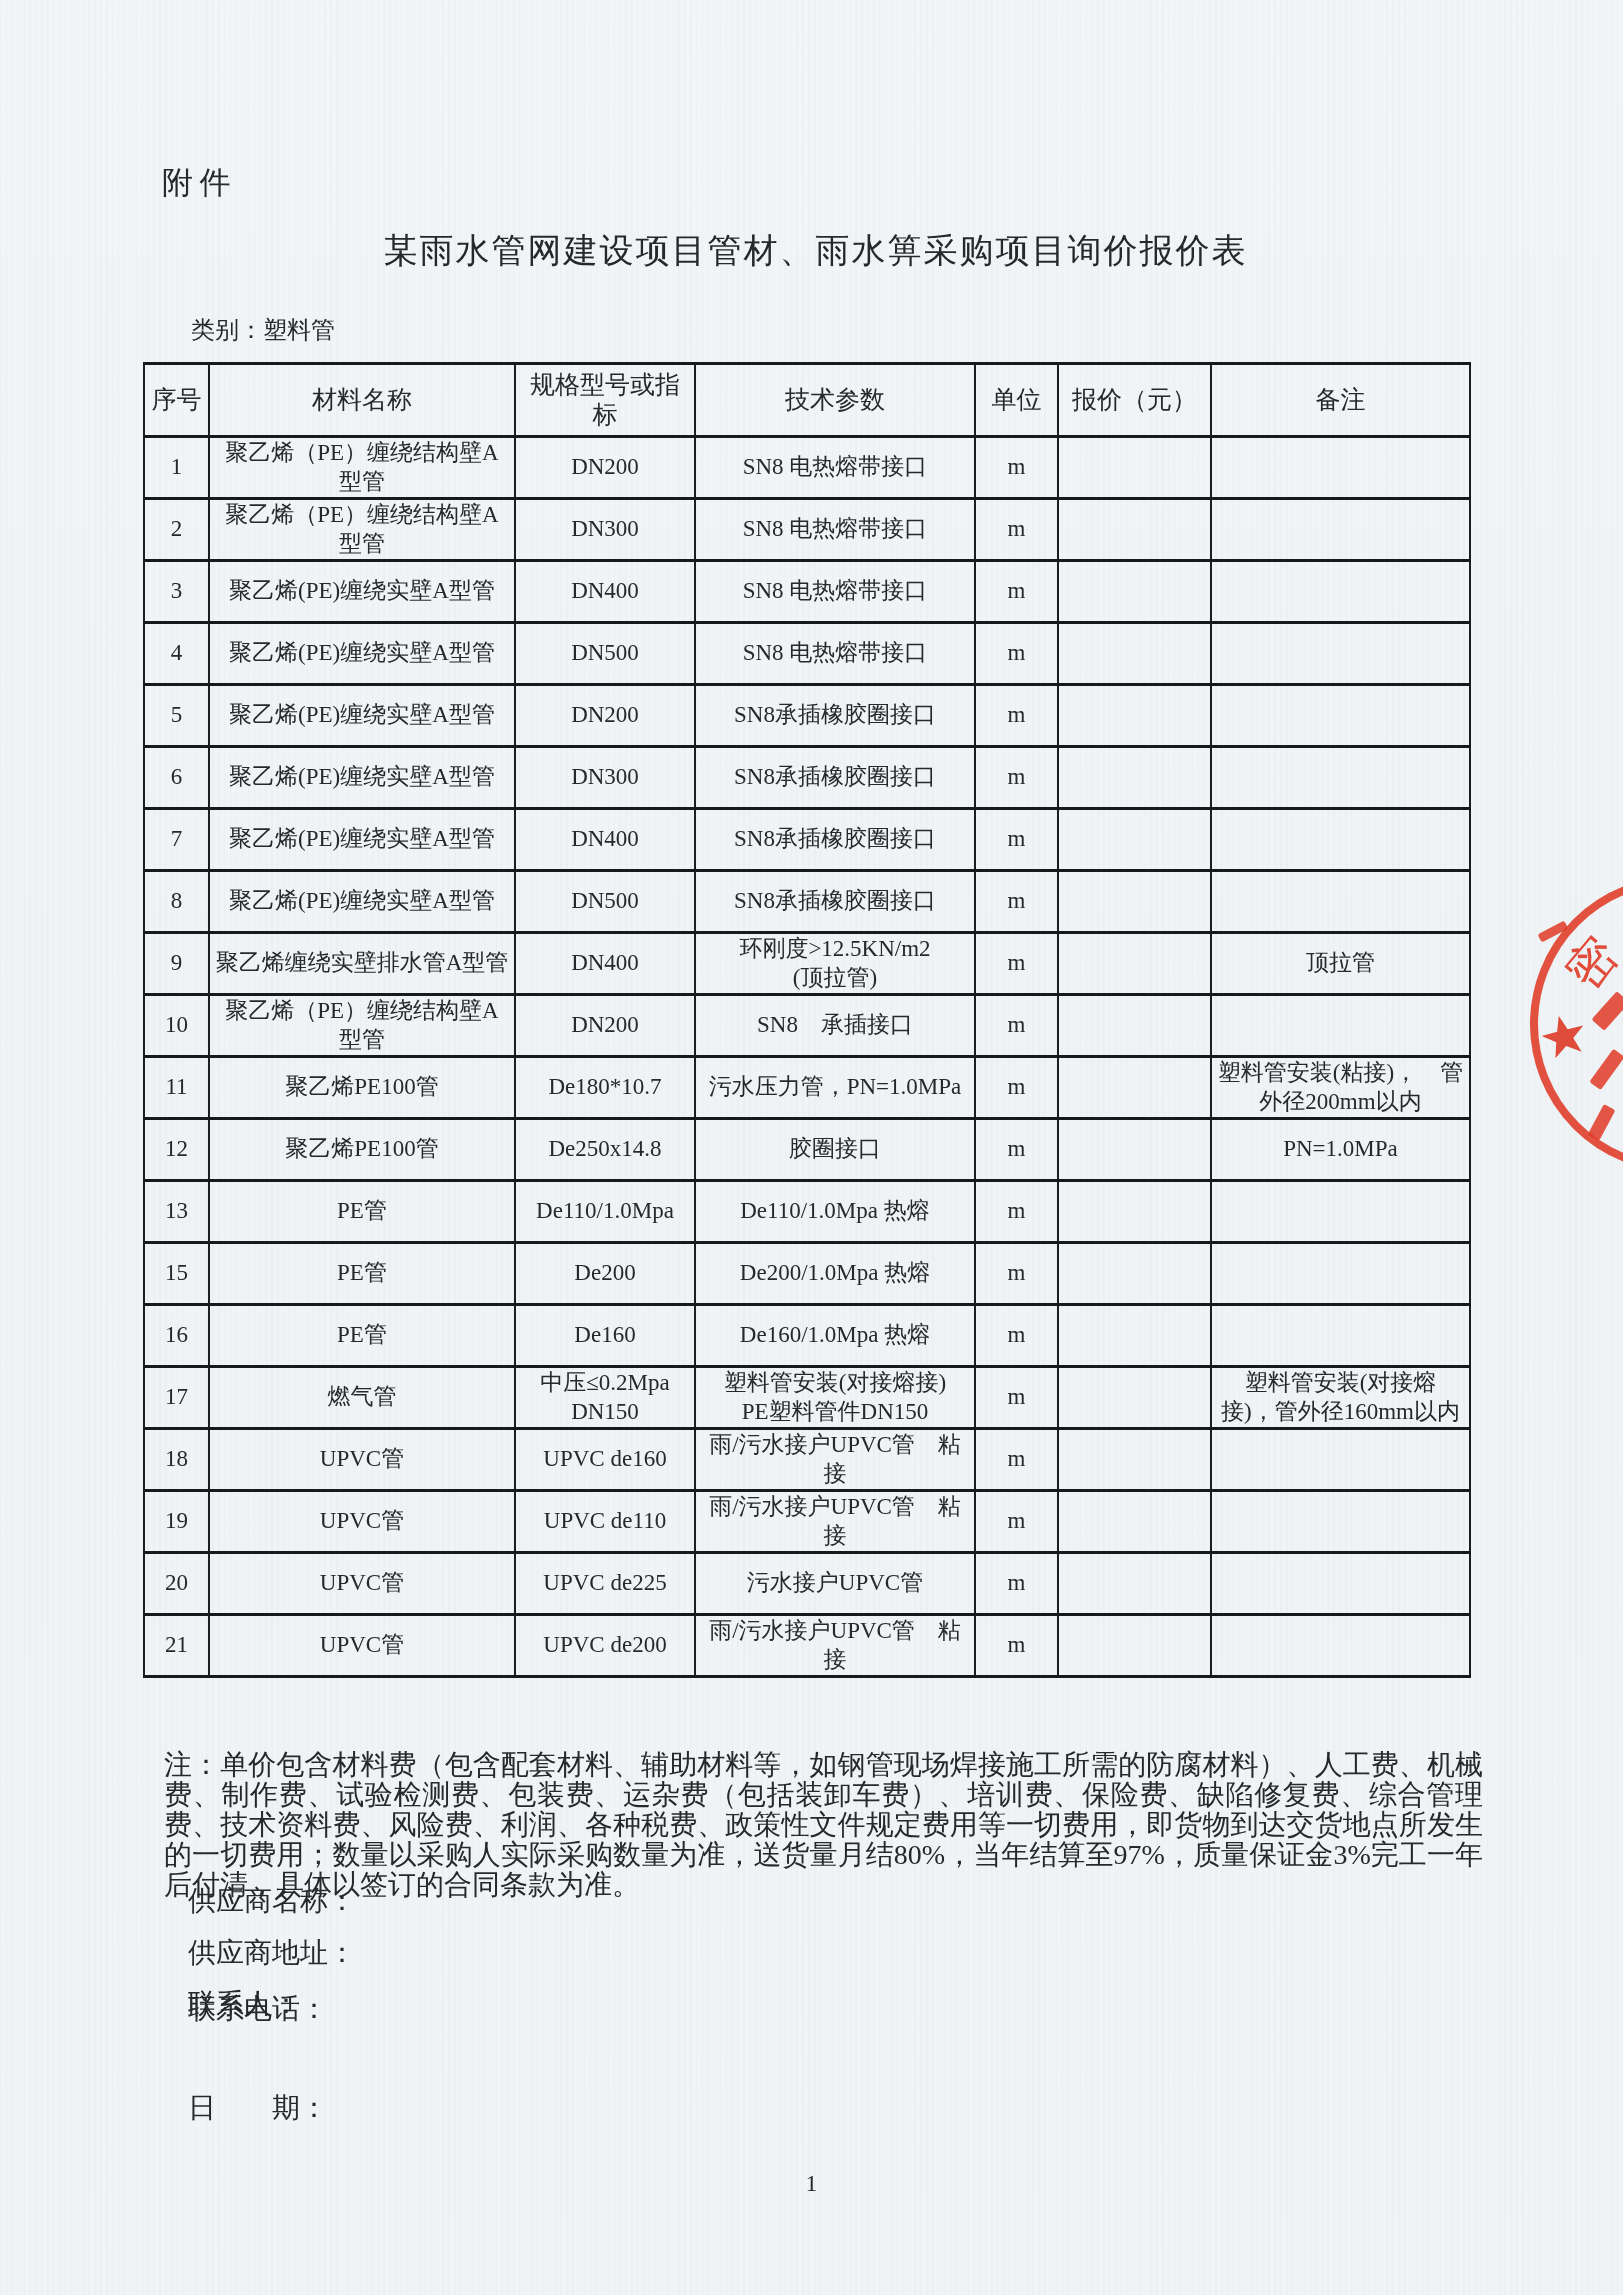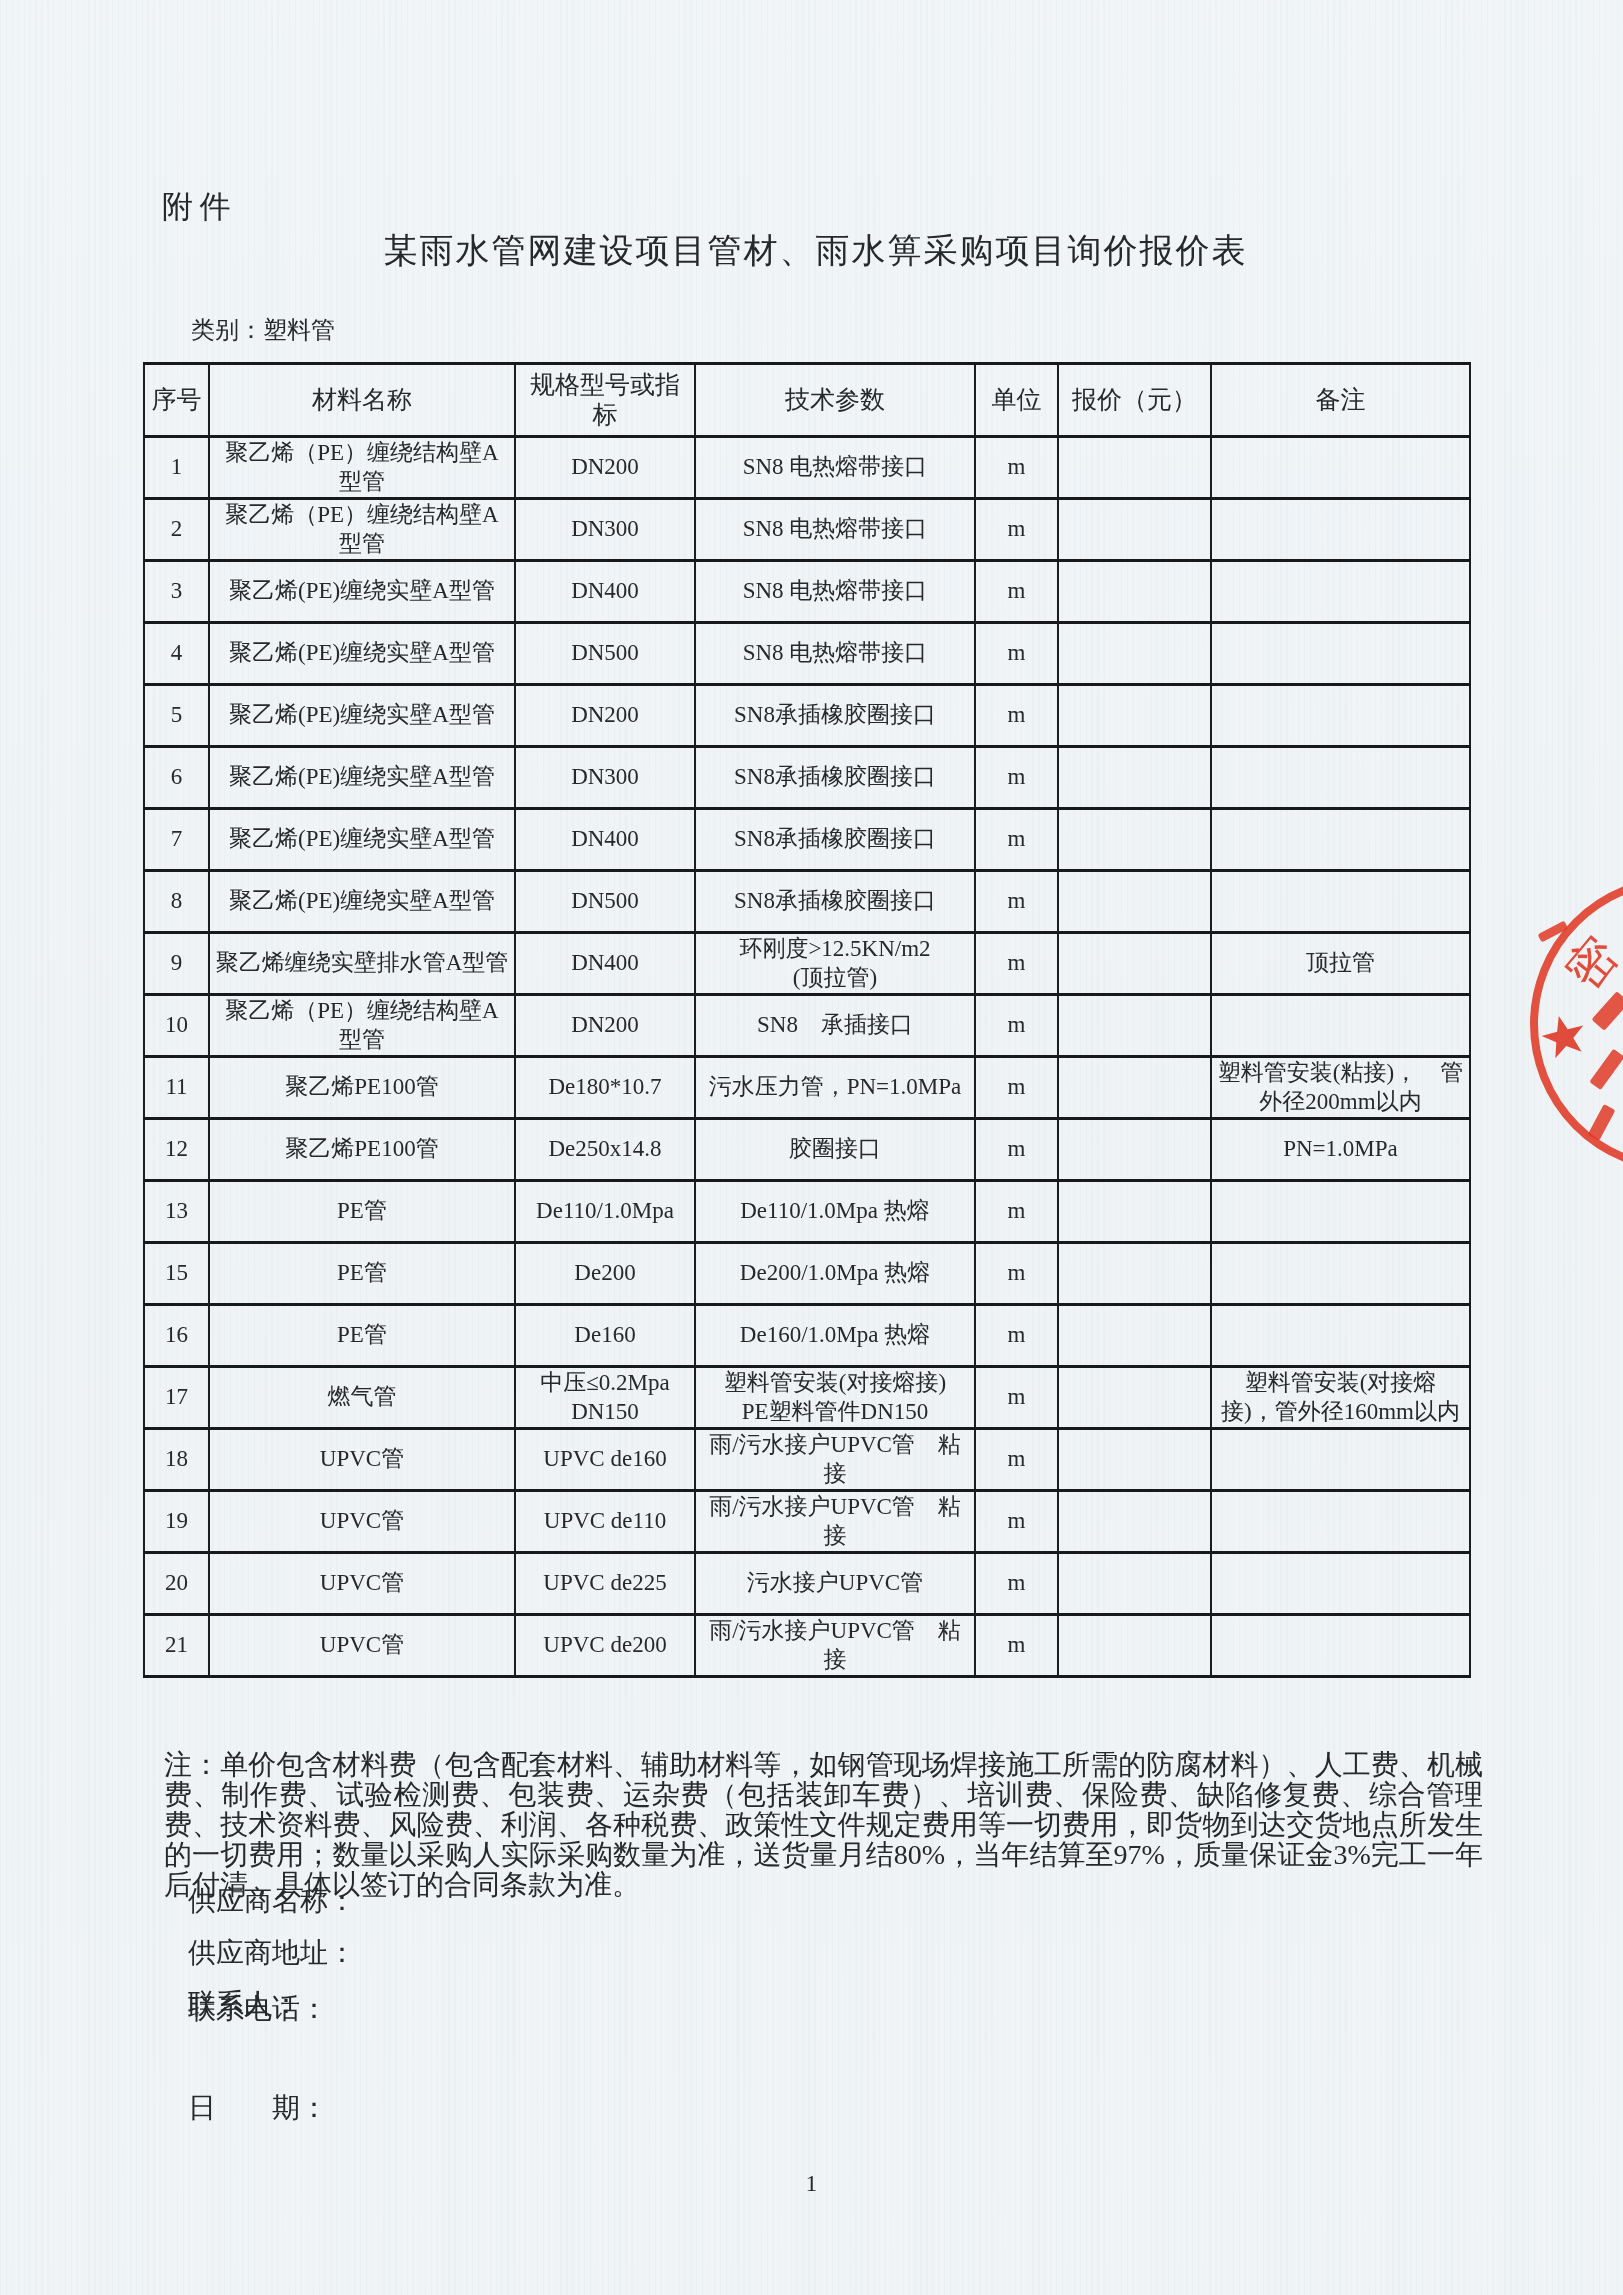--- a/index.html
+++ b/index.html
@@ -8,21 +8,21 @@
     width:1623px;height:2295px;
     margin:0 auto;
     background:#f1f4f6;
     background-image:
       repeating-linear-gradient(90deg, rgba(216,226,233,.22) 0 1.3px, rgba(0,0,0,0) 1.3px 5.9px),
       linear-gradient(180deg,#f2f5f7 0%,#eff3f5 50%,#f1f4f6 100%);
     overflow:hidden;
     color:#26282b;
     font-family:"Liberation Serif","DejaVu Serif",serif;
   }
-  .attachment{position:absolute;left:162px;top:162px;font-size:31px;letter-spacing:6.5px;margin-top:24px;}
+  .attachment{position:absolute;left:162px;top:162px;font-size:31px;letter-spacing:6.5px;}
   .title{position:absolute;left:0;top:224px;width:100%;margin:4px;text-align:center;
          font-size:34px;font-weight:500;letter-spacing:2px;}
   .category{position:absolute;left:160px;top:314px;font-size:24px;margin-left:31px;}
   table.quote{
     position:absolute;left:143px;top:362px;width:1327px;
     border-collapse:collapse;table-layout:fixed;
     background:transparent;
   }
   table.quote th,table.quote td{
     border-left:2px solid #1b1d1f;border-right:2px solid #1b1d1f;

